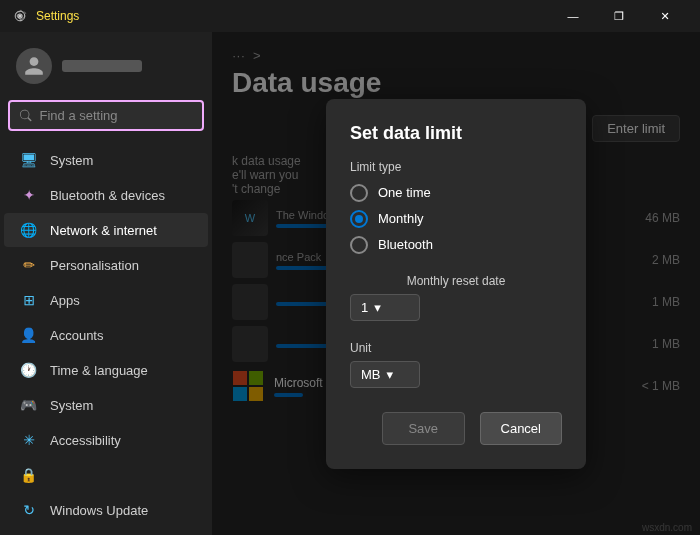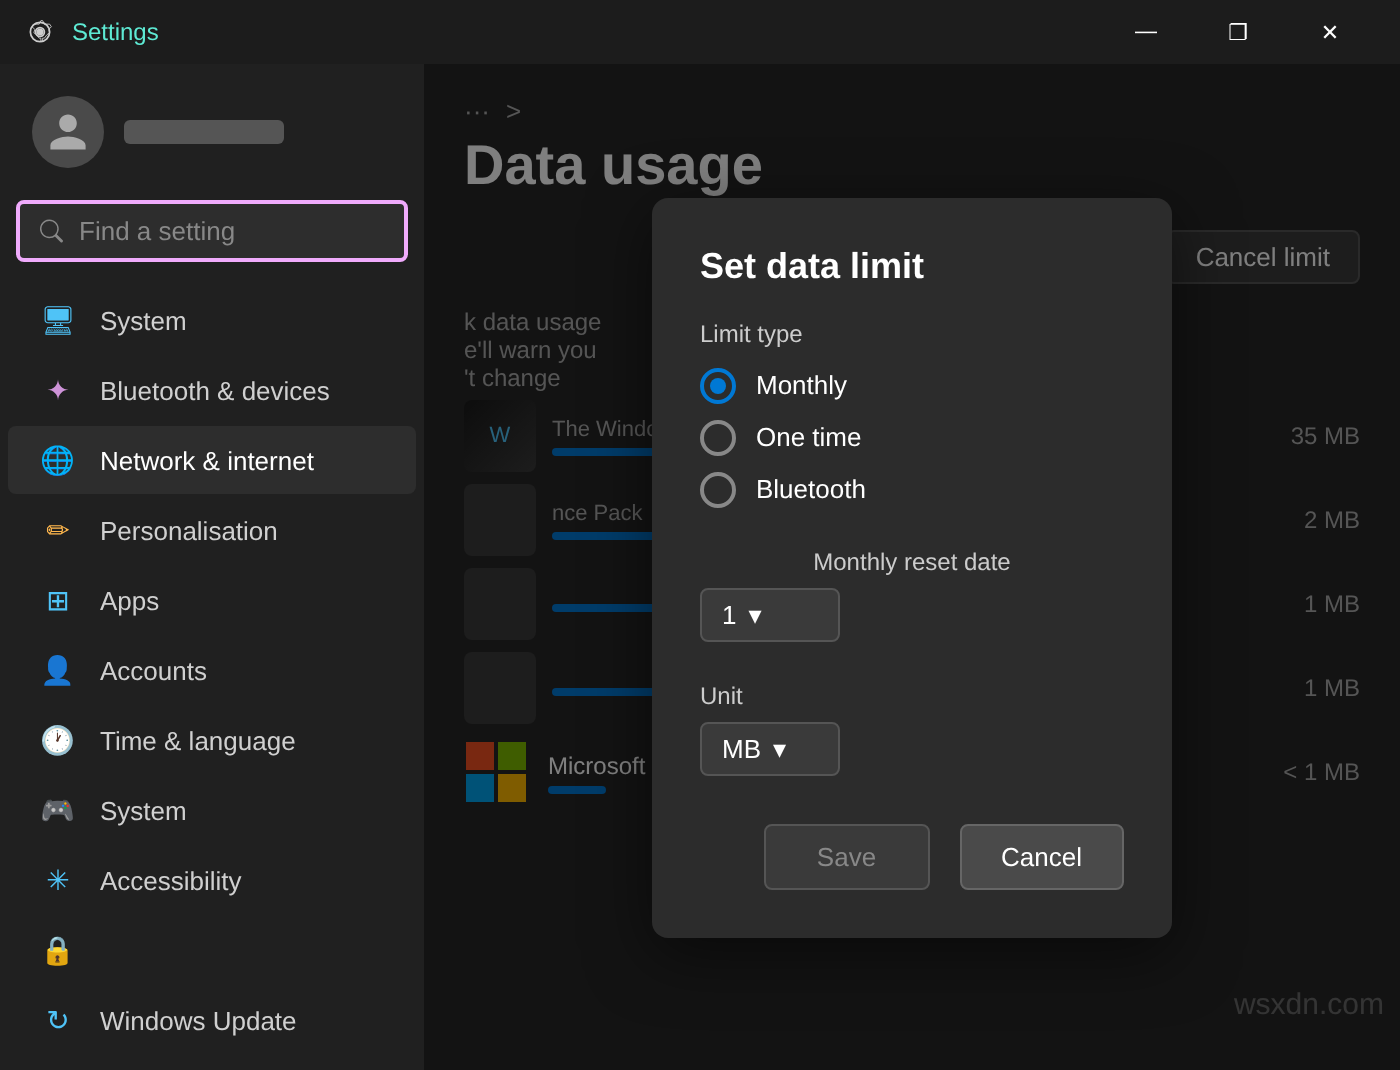--- a/index.html
+++ b/index.html
@@ -29,21 +29,21 @@
     }
     .titlebar-icon {
       width: 16px;
       height: 16px;
       display: flex;
       align-items: center;
       justify-content: center;
     }
     .titlebar-title {
       font-size: 12px;
-      color: #5eead4;
+      color: #fde047;
     }
     .titlebar-controls {
       display: flex;
       gap: 0;
     }
     .titlebar-btn {
       width: 46px;
       height: 32px;
       display: flex;
       align-items: center;
@@ -353,23 +353,23 @@
       background: #4a4a4a;
       border: 1px solid #666;
       border-radius: 4px;
       color: #fff;
       font-size: 13px;
       cursor: pointer;
     }
 
     .watermark {
       position: absolute;
-      bottom: 24px;
+      bottom: 2px;
       right: 8px;
-      font-size: 15px;
+      font-size: 10px;
       color: rgba(255,255,255,0.3);
     }
   </style>
 </head>
 <body>
 
 <div class="titlebar">
   <div class="titlebar-left">
     <div class="titlebar-icon">
       <svg width="14" height="14" viewBox="0 0 16 16" fill="#ccc">
@@ -460,34 +460,34 @@
     <div class="page-title">Data usage</div>
 
     <div class="ethernet-bar">
       <div class="ethernet-btn">
         <svg width="14" height="14" viewBox="0 0 24 24" fill="#fff">
           <path d="M9 3v3H7v4H5v2H3v2h2v2h2v4h4v-4h2v4h4v-4h2v-2h2v-2h-2V10h-2V6h-2V3h-4z"></path>
         </svg>
         <span>Ethernet</span>
         <span>▾</span>
       </div>
-      <button class="enter-limit-btn">Cancel limit</button>
+      <button class="enter-limit-btn">Enter limit</button>
     </div>
 
     <div style="font-size:12px;color:#aaa;margin-bottom:4px;">k data usage<br>e'll warn you<br>'t change</div>
 
     <div style="display:flex;align-items:center;gap:8px;margin-bottom:6px;">
       <div style="width:36px;height:36px;background:linear-gradient(135deg,#1a1a1a,#3a3a3a);border-radius:4px;display:flex;align-items:center;justify-content:center;font-size:9px;color:#aaa;">
         <span style="color:#4fc3f7;font-size:11px;">W</span>
       </div>
       <div style="flex:1;">
         <div style="font-size:11px;color:#aaa;">The WindowsClub</div>
         <div style="height:4px;background:#0078d4;border-radius:2px;width:85%;margin-top:3px;"></div>
       </div>
-      <div style="font-size:12px;color:#aaa;">35 MB</div>
+      <div style="font-size:12px;color:#aaa;">46 MB</div>
     </div>
 
     <div style="display:flex;align-items:center;gap:8px;margin-bottom:6px;">
       <div style="width:36px;height:36px;background:#3a3a3a;border-radius:4px;"></div>
       <div style="flex:1;">
         <div style="font-size:11px;color:#aaa;">nce Pack</div>
         <div style="height:4px;background:#0078d4;border-radius:2px;width:30%;margin-top:3px;"></div>
       </div>
       <div style="font-size:12px;color:#aaa;">2 MB</div>
     </div>
@@ -525,29 +525,29 @@
     <div class="overlay"></div>
 
     <div class="dialog">
       <div class="dialog-title">Set data limit</div>
 
       <div class="dialog-section-label">Limit type</div>
 
       <div class="radio-group">
 
         <div class="radio-item">
+          <div class="radio-outer"></div>
+          <span class="radio-label">One time</span>
+        </div>
+
+        <div class="radio-item">
           <div class="radio-outer selected">
             <div class="radio-inner"></div>
           </div>
           <span class="radio-label">Monthly</span>
-        </div>
-
-        <div class="radio-item">
-          <div class="radio-outer"></div>
-          <span class="radio-label">One time</span>
         </div>
 
         <div class="radio-item">
           <div class="radio-outer"></div>
           <span class="radio-label">Bluetooth</span>
         </div>
       </div>
 
       <div class="reset-date-row">
         <div class="field-label">Monthly reset date</div>

